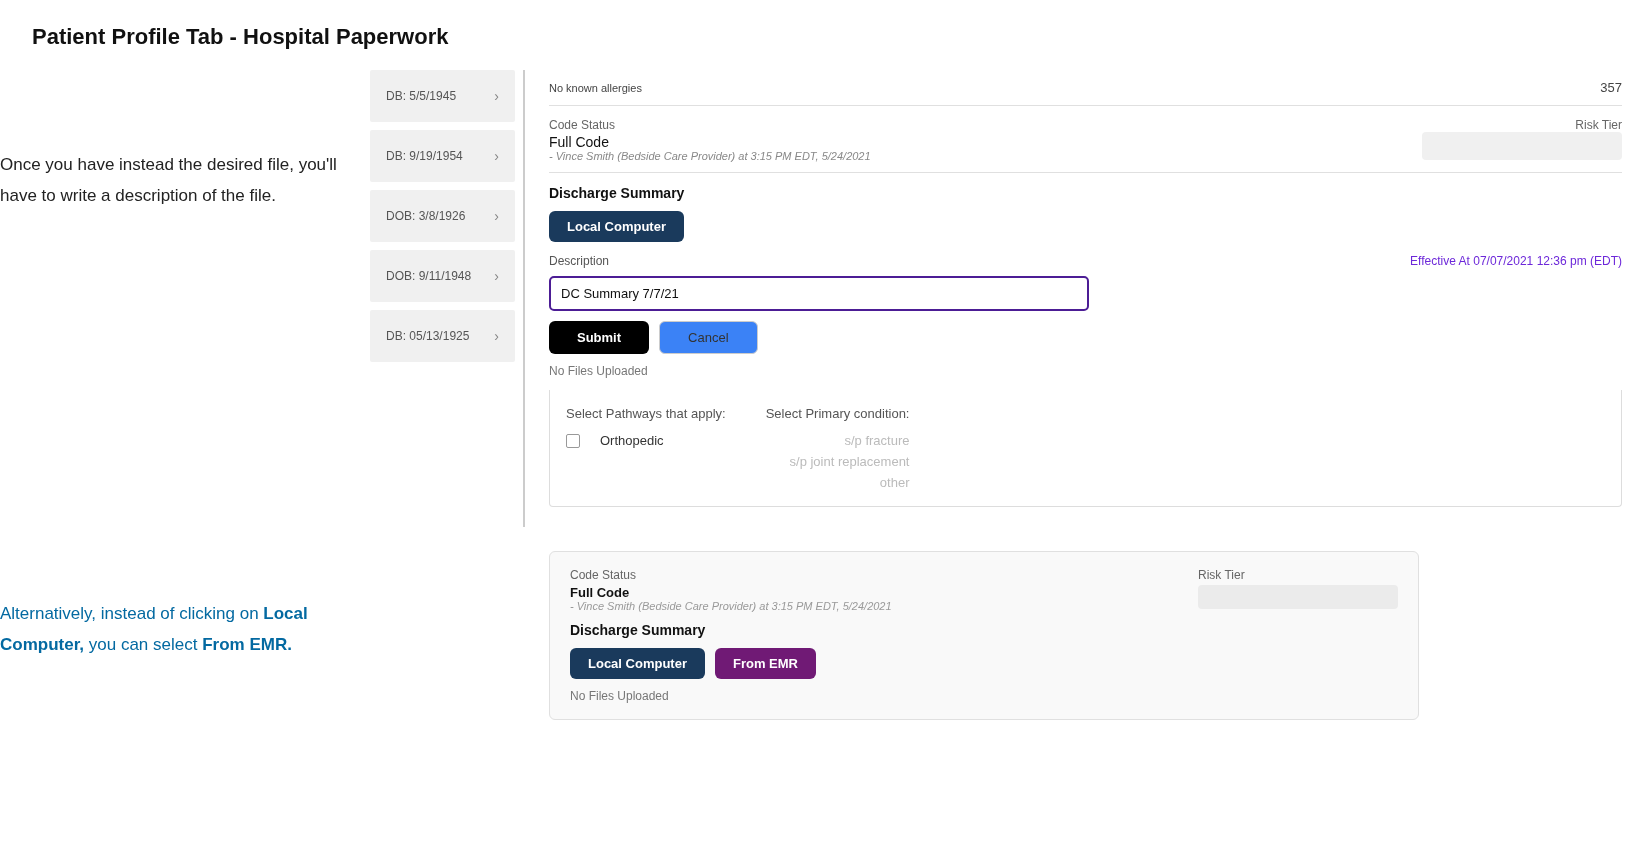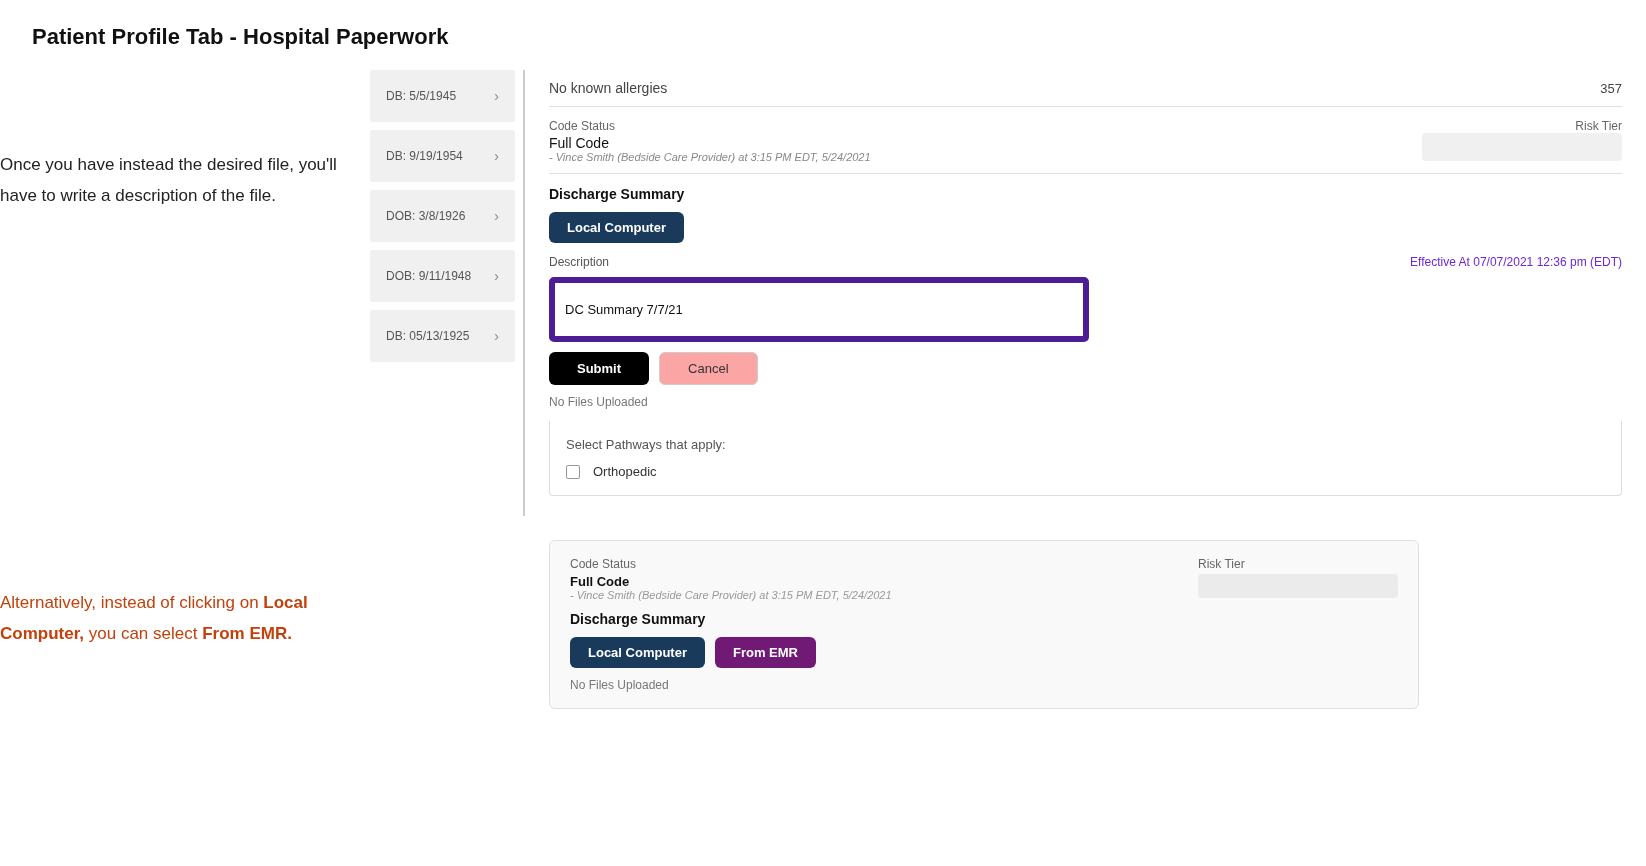--- a/index.html
+++ b/index.html
@@ -21,21 +21,21 @@
 
     .annotation-text {
       font-size: 17px;
       color: #222;
       line-height: 1.8;
       margin-top: 80px;
     }
 
     .annotation-text-bottom {
       font-size: 17px;
-      color: #c2410c;
+      color: #0369a1;
       line-height: 1.8;
       margin-top: 48px;
     }
 
     
     .sidebar {
       width: 155px;
       flex-shrink: 0;
       display: flex;
       flex-direction: column;
@@ -94,21 +94,21 @@
     .allergies-bar {
       display: flex;
       justify-content: space-between;
       align-items: center;
       padding: 10px 0;
       border-bottom: 1px solid #e0e0e0;
       margin-bottom: 8px;
     }
 
     .allergies-text {
-      font-size: 14px;
+      font-size: 11px;
       color: #444;
     }
 
     .allergies-num {
       font-size: 13px;
       color: #444;
     }
 
     
     .top-section {
@@ -169,23 +169,23 @@
     }
 
     .effective-at {
       font-size: 12px;
       color: #6d28d9;
     }
 
     .description-input {
       width: 100%;
       max-width: 540px;
-      border: 6px solid #4c1d95;
+      border: 2px solid #4c1d95;
       border-radius: 5px;
-      padding: 19px 10px;
+      padding: 8px 10px;
       font-size: 13px;
       color: #111;
       outline: none;
       margin-bottom: 10px;
     }
 
     .submit-cancel-row {
       display: flex;
       gap: 10px;
       margin-bottom: 10px;
@@ -196,21 +196,21 @@
       color: white;
       border: none;
       border-radius: 6px;
       padding: 8px 28px;
       font-size: 13px;
       font-weight: 600;
       cursor: pointer;
     }
 
     .btn-cancel {
-      background: #fca5a5;
+      background: #3b82f6;
       color: #333;
       border: 1px solid #ccc;
       border-radius: 6px;
       padding: 8px 28px;
       font-size: 13px;
       font-weight: 500;
       cursor: pointer;
     }
 
     .no-files-text {
@@ -247,21 +247,21 @@
 
     .pathway-col-title {
       font-size: 13px;
       color: #555;
       margin-bottom: 12px;
     }
 
     .pathway-checkbox-row {
       display: flex;
       align-items: center;
-      gap: 13px;
+      gap: 20px;
     }
 
     .pathway-checkbox {
       width: 14px;
       height: 14px;
       border: 1px solid #999;
       border-radius: 2px;
       background: white;
       flex-shrink: 0;
     }
@@ -444,20 +444,28 @@
     <div>
       <div class="pathway-body">
         <div class="pathway-columns">
           <div>
             <div class="pathway-col-title">Select Pathways that apply:</div>
             <div class="pathway-checkbox-row">
               <div class="pathway-checkbox"></div>
               <span class="pathway-checkbox-label">Orthopedic</span>
             </div>
           </div>
+          <div>
+            <div class="pathway-col-title">Select Primary condition:</div>
+            <div class="primary-condition-options">
+              <span class="primary-option">s/p fracture</span>
+              <span class="primary-option">s/p joint replacement</span>
+              <span class="primary-option">other</span>
+            </div>
+          </div>
         </div>
       </div>
     </div>
 
   </div>
 </div>
 
 <div style="display:flex; flex-direction:row; width:100%; margin-top: 24px;">
 
   <div class="left-col">

